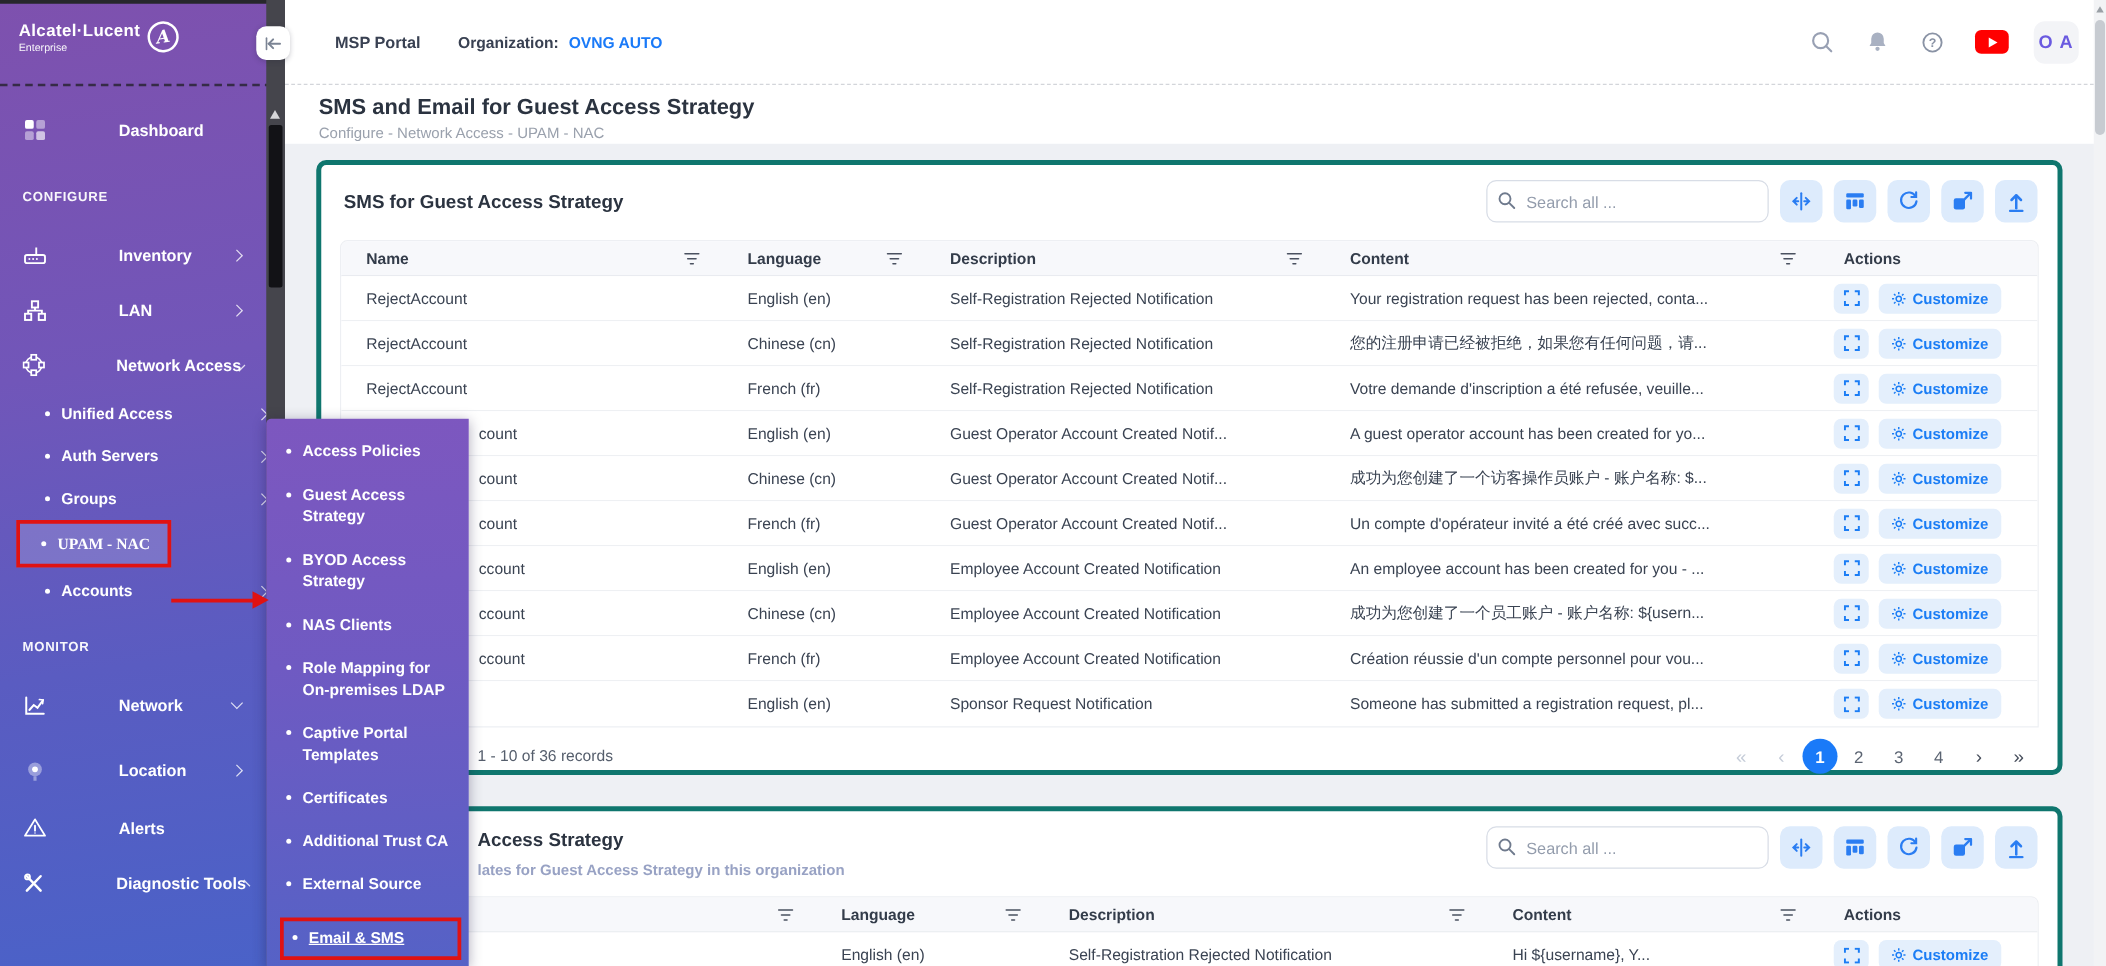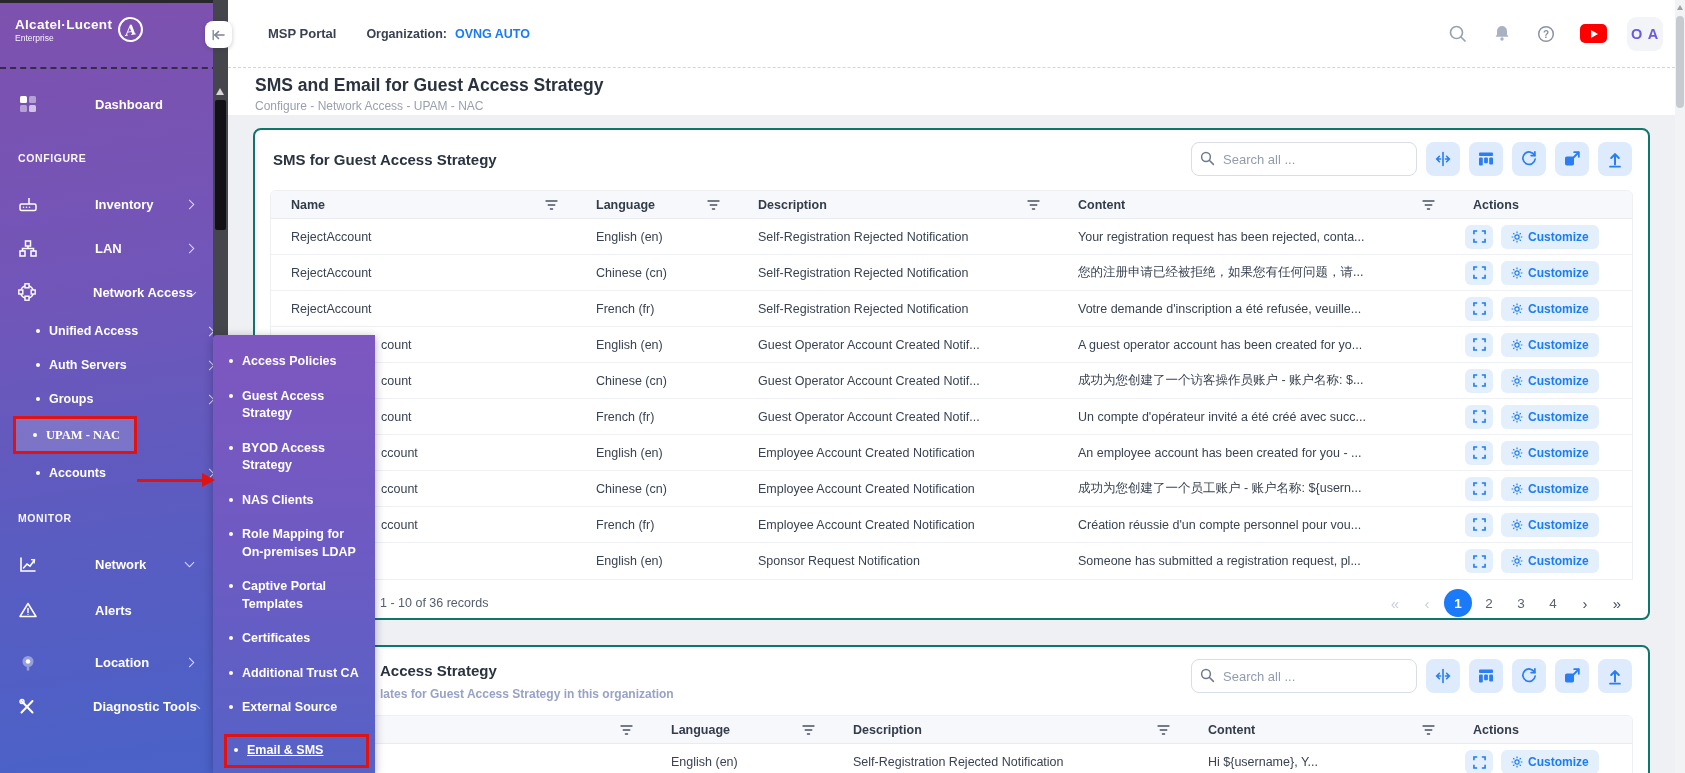--- a/index.html
+++ b/index.html
@@ -56,21 +56,21 @@
   .yt { width:27px; height:19px; background:#ff0000; border-radius:5px; display:flex; align-items:center; justify-content:center; }
   .yt .tri { width:0; height:0; border-top:4.5px solid transparent; border-bottom:4.5px solid transparent; border-left:7px solid #fff; margin-left:2px; }
   .avatar { width:36px; height:34px; background:#f3f4f7; border-radius:9px; display:flex; align-items:center; justify-content:center;
     color:#6a5ae0; font-size:14.5px; font-weight:700; letter-spacing:1px; margin-left:20px; cursor:pointer; }
 
   .page-head { height:47px; background:#fff; padding:7px 0 0 27px; }
   .page-title { font-size:17.5px; font-weight:700; color:#2b3340; }
   .breadcrumb { font-size:12px; color:#9aa1ad; margin-top:3px; }
 
   
-  .card { position:absolute; left:25px; width:1397px; background:#fff; border:2px solid #0f766e; border-radius:8px; }
+  .card { position:absolute; left:25px; width:1397px; background:#fff; border:4px solid #0f766e; border-radius:8px; }
   .card-sms { top:128px; height:492px; }
   .card-email { top:645px; height:260px; }
   .card-head { display:flex; align-items:center; padding:12px 16px 10px 18px; }
   .panel-title { font-size:15px; font-weight:700; color:#2b3340; }
   .tools { margin-left:auto; display:flex; align-items:center; gap:9px; }
   .searchbox { position:relative; width:226px; height:34px; }
   .searchbox input { width:100%; height:100%; border:1px solid #d8dde6; border-radius:8px; padding:0 10px 0 31px;
     font-size:13px; color:#3a4352; font-family:inherit; outline:none; }
   .searchbox input::placeholder { color:#939cac; }
   .searchbox .mag { position:absolute; left:9px; top:9px; }
@@ -220,40 +220,40 @@
       <span class="ic">
         <svg width="18" height="17" fill="none" stroke="#fff" stroke-width="1.6" stroke-linecap="round">
             <path d="M2 2v13h14"></path>
             <path d="M4.5 12l3.5-4 3 2.2L15.5 4"></path>
             <path d="M15.5 4l-3-.4M15.5 4l-.4 3" stroke-width="1.3"></path>
           </svg>
       </span>
         <span class="lbl">Network</span>
       <span class="chev d"></span>
     </div>
-    <div class="srow mt2">
-      <span class="ic">
-        <svg width="18" height="16" fill="none" stroke="#fff" stroke-width="1.5" stroke-linejoin="round">
-            <path d="M9 1.5L17 14.5H1z"></path>
-            <path d="M9 6.5v4" stroke-linecap="round"></path>
-            <circle cx="9" cy="12.3" r=".6" fill="#fff" stroke="none"></circle>
-          </svg>
-      </span>
-        <span class="lbl">Alerts</span>
-    </div>
     <div class="srow mt8">
       <span class="ic">
         <svg width="18" height="17">
             <circle cx="9" cy="7.5" r="5.5" fill="rgba(255,255,255,.4)"></circle>
             <circle cx="9" cy="7.5" r="2.3" fill="#fff"></circle>
             <path d="M9 13v3.5" stroke="rgba(255,255,255,.4)" stroke-width="2.5"></path>
           </svg>
       </span>
         <span class="lbl">Location</span>
       <span class="chev r"></span>
+    </div>
+    <div class="srow mt2">
+      <span class="ic">
+        <svg width="18" height="16" fill="none" stroke="#fff" stroke-width="1.5" stroke-linejoin="round">
+            <path d="M9 1.5L17 14.5H1z"></path>
+            <path d="M9 6.5v4" stroke-linecap="round"></path>
+            <circle cx="9" cy="12.3" r=".6" fill="#fff" stroke="none"></circle>
+          </svg>
+      </span>
+        <span class="lbl">Alerts</span>
     </div>
     <div class="srow">
       <span class="ic">
         <svg width="18" height="17" fill="none" stroke="#fff" stroke-width="2" stroke-linecap="round">
             <path d="M3.5 14.5L14.5 3"></path>
             <path d="M3.5 3l11 11.5"></path>
             <circle cx="4" cy="3.5" r="2" stroke-width="1.4"></circle>
           </svg>
       </span>
         <span class="lbl">Diagnostic Tools</span>

